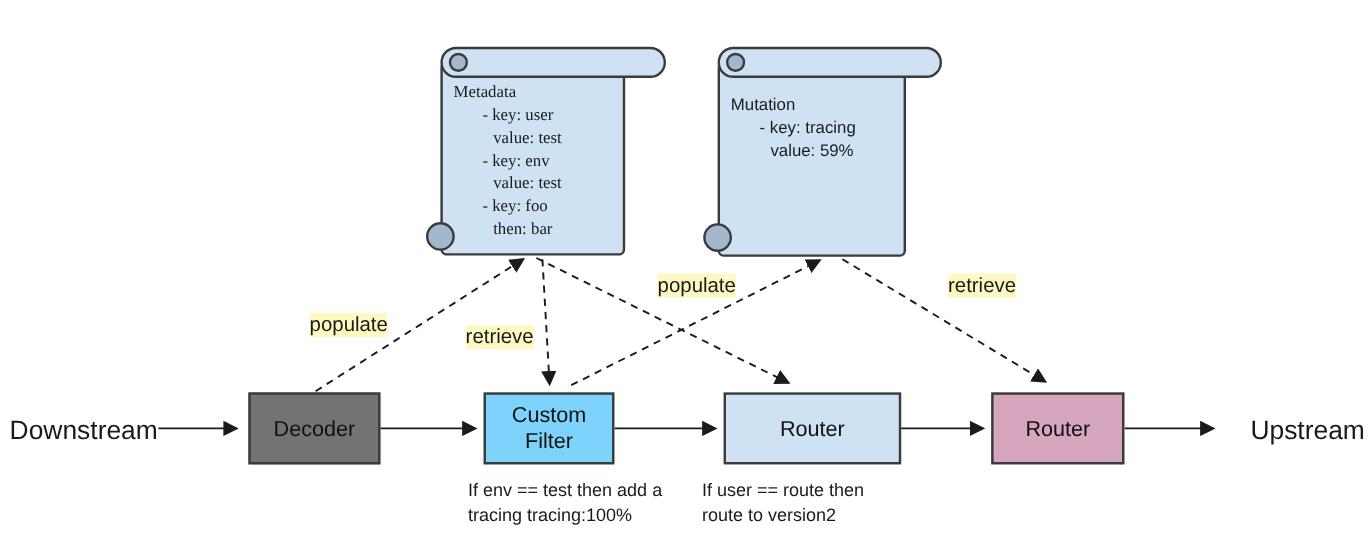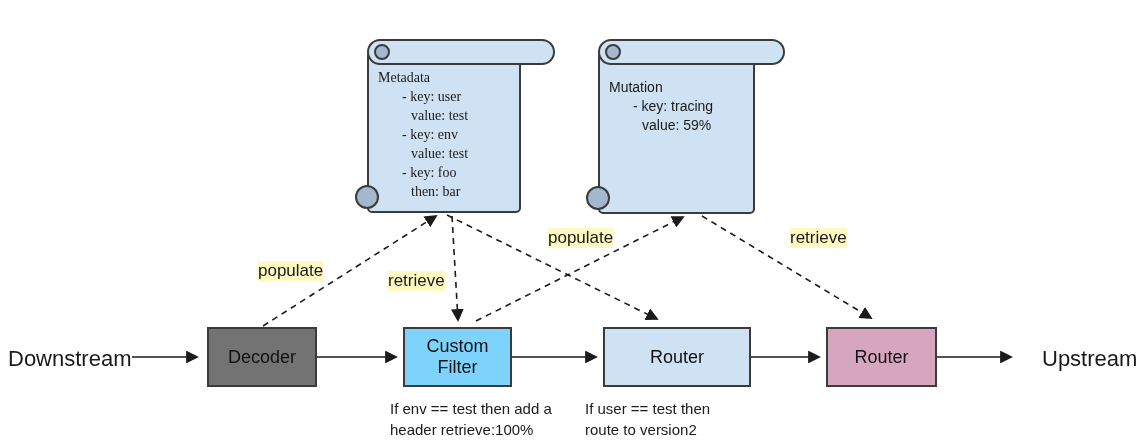--- a/index.html
+++ b/index.html
@@ -88,24 +88,24 @@
   </div>
   <div class="node" id="node-router" style="background-color: rgb(207, 226, 243);">
     <span class="node-label">Router</span>
   </div>
   <div class="node" id="node-encoder" style="background-color: rgb(213, 166, 189);">
     <span class="node-label">Router</span>
   </div>
 
   <div class="note" id="note-custom-filter">
     <div>If env == test then add a</div>
-    <div>header retrieve:100%</div>
+    <div>tracing tracing:100%</div>
   </div>
   <div class="note" id="note-router">
-    <div>If user == test then</div>
+    <div>If user == route then</div>
     <div>route to version2</div>
   </div>
 
   <div class="edge-label" id="edge-label-populate-1">populate</div>
   <div class="edge-label" id="edge-label-retrieve-1">retrieve</div>
   <div class="edge-label" id="edge-label-populate-2">populate</div>
   <div class="edge-label" id="edge-label-retrieve-2">retrieve</div>
 
   <div class="scroll" id="scroll-metadata">
     <svg width="210" height="180" viewBox="0 0 210 180">

